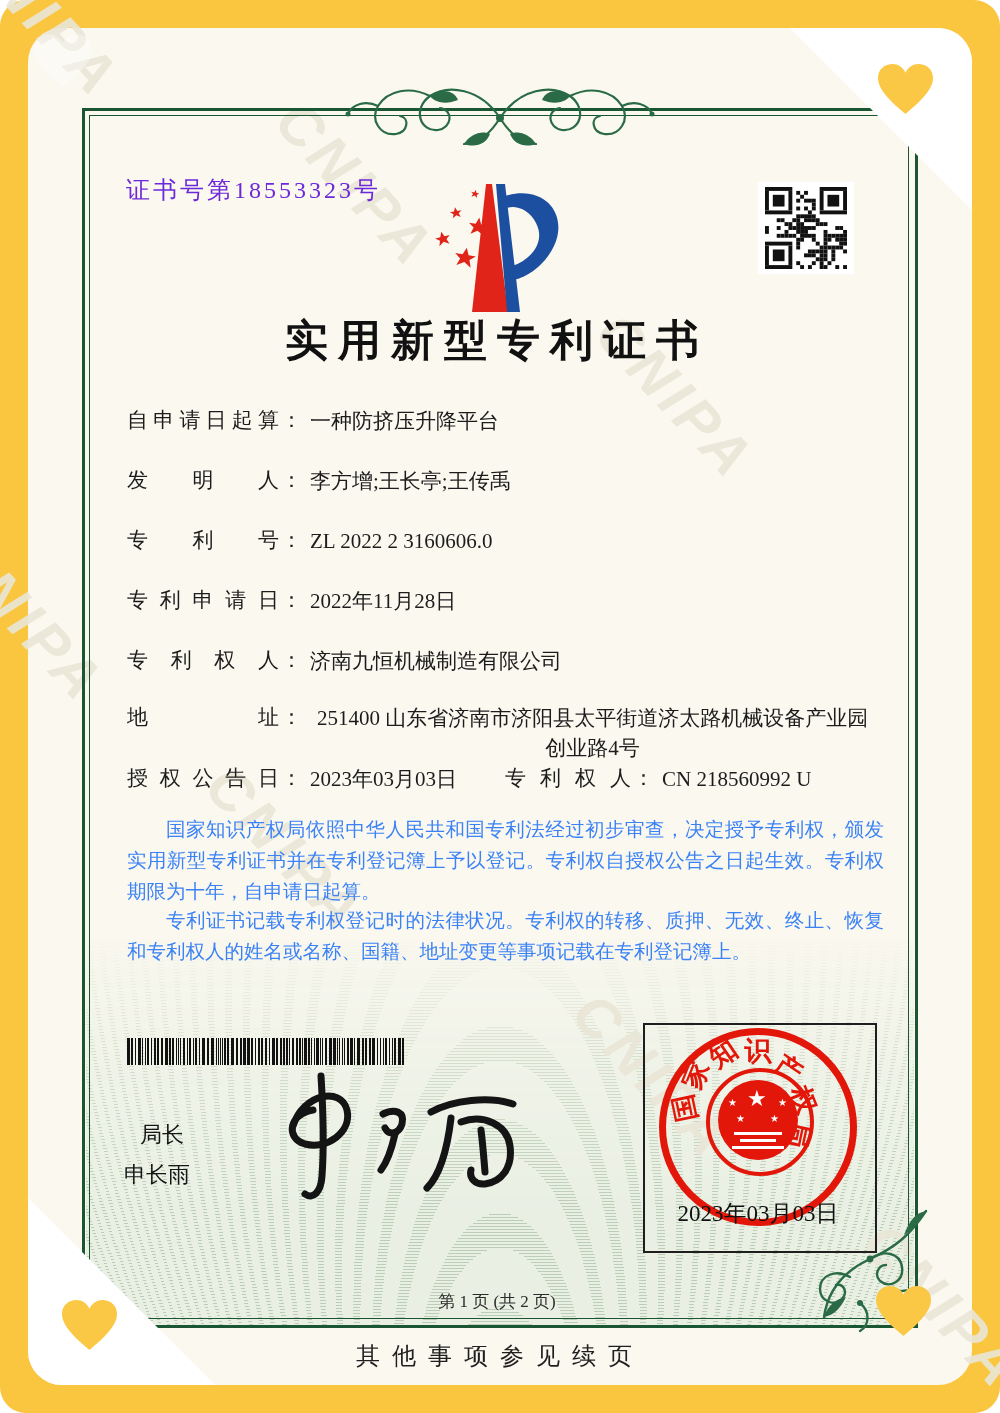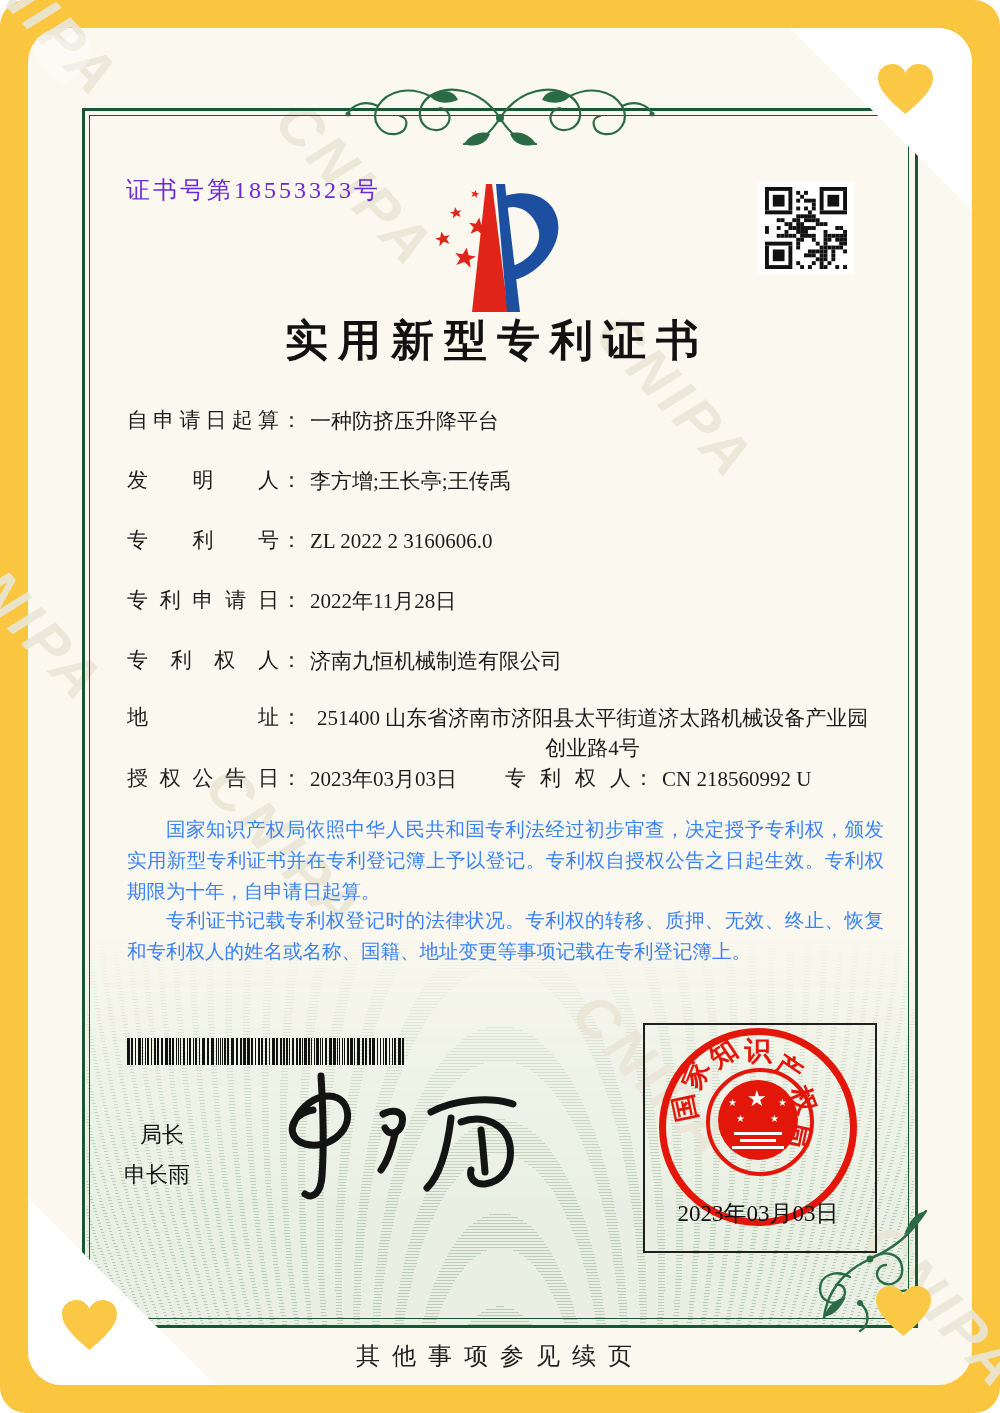--- a/index.html
+++ b/index.html
@@ -433,20 +433,21 @@
     <span class="emblem-star" style="left:10px;top:18px;font-size:10px">★</span>
     <span class="emblem-star" style="left:60px;top:18px;font-size:10px">★</span>
     <span class="emblem-star" style="left:18px;top:34px;font-size:10px">★</span>
     <span class="emblem-star" style="left:52px;top:34px;font-size:10px">★</span>
     <span class="emblem-bar" style="left:16px;top:52px;width:48px"></span>
     <span class="emblem-bar" style="left:22px;top:59px;width:36px"></span>
     <span class="emblem-bar" style="left:14px;top:66px;width:52px"></span>
   </div>
   <div class="abs seal-date">2023年03月03日</div>
 
+  <div class="abs page-info">第 1 页 (共 2 页)</div>
 
   <div class="abs fold fold-tr"></div>
   <div class="abs fold fold-bl"></div>
 
   <div class="abs content footer-note" style="z-index:6">其他事项参见续页</div>
 
   <svg class="abs heart" style="left:34px;top:34px" width="58" height="53" viewBox="0 0 32 29">
     <path fill="rgba(255,255,255,0.35)" d="M16 29C5 20 0 14 0 8 0 3 4 0 8.5 0 11.5 0 14.5 2 16 5 17.5 2 20.5 0 23.5 0 28 0 32 3 32 8c0 6-5 12-16 21z"></path>
   </svg>
   <svg class="abs heart" style="left:878px;top:64px" width="55" height="50" viewBox="0 0 32 29">

